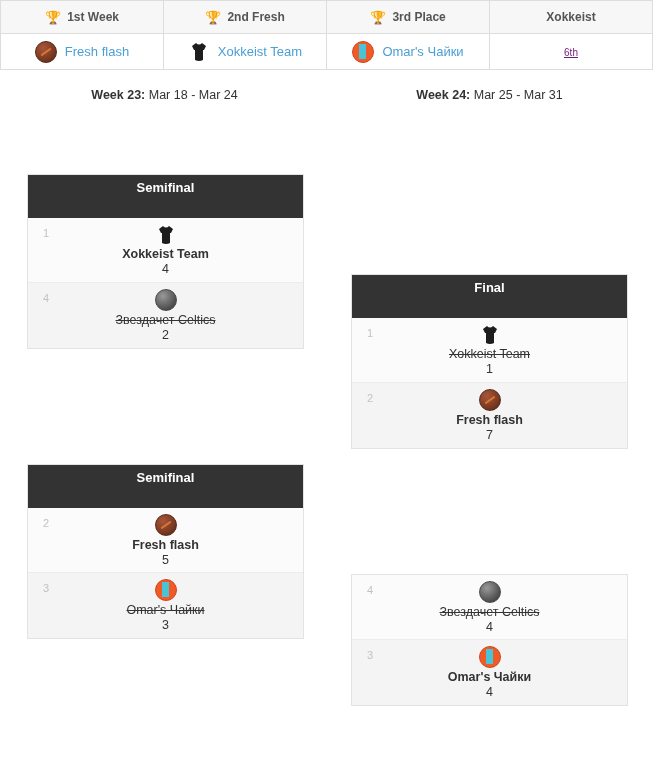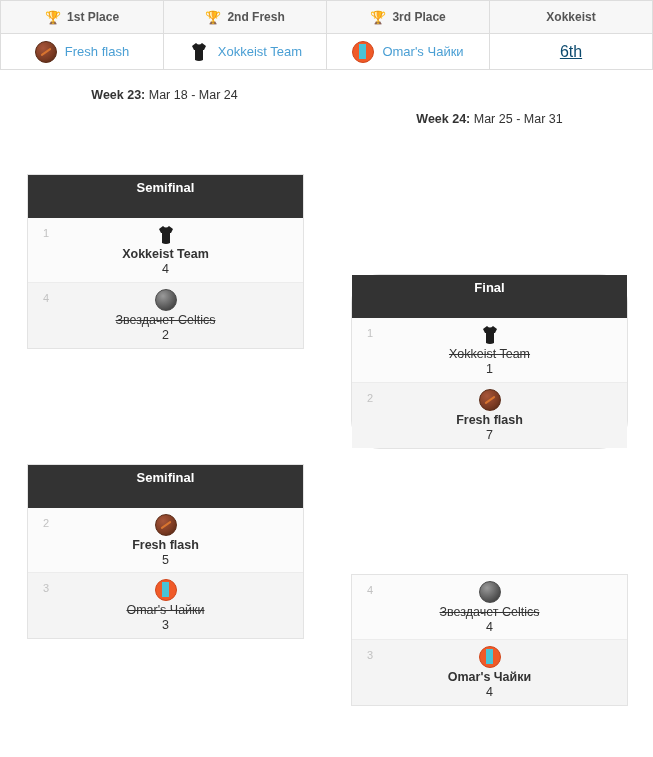--- a/index.html
+++ b/index.html
@@ -59,22 +59,22 @@
     align-items: center;
     justify-content: center;
     gap: 8px;
   }
   .team-link {
     color: #4a9fd4;
     text-decoration: none;
     font-size: 13px;
   }
   .finished-rank {
-    color: #0c4a6e;
-    font-size: 16px;
+    color: #701a75;
+    font-size: 10px;
     text-decoration: underline;
   }
 
   
   .logo {
     width: 20px;
     height: 20px;
     border-radius: 50%;
     display: inline-block;
     position: relative;
@@ -126,21 +126,21 @@
     height: 24px;
   }
   .week {
     position: absolute;
     font-size: 12.5px;
     color: #333333;
     white-space: nowrap;
   }
   .week b { font-weight: bold; }
   .week-23 { left: 27px; width: 275px; text-align: center; }
-  .week-24 { left: 351px; width: 277px; text-align: center; margin-top: 24px; }
+  .week-24 { left: 351px; width: 277px; text-align: center; }
 
   
   .match {
     position: absolute;
     width: 277px;
     border: 1px solid #e3e3e3;
     box-sizing: border-box;
     background: #f7f7f7;
   }
   .match-title {
@@ -188,33 +188,33 @@
     font-weight: normal;
   }
   .row-score {
     font-size: 12.5px;
     color: #333333;
   }
 
   
   #match-sf1 { left: 27px; top: 174px; }
   #match-sf2 { left: 27px; top: 464px; }
-  #match-final { left: 351px; top: 274px; border-radius: 29px; }
+  #match-final { left: 351px; top: 274px; }
   #match-third { left: 351px; top: 574px; }
 </style>
 </head>
 <body>
 
 <table class="podium">
   <thead>
     <tr>
       <th>
         <span class="th-inner">
           <span class="medal gold">🏆</span>
-          <span>1st Place</span>
+          <span>1st Week</span>
         </span>
       </th>
       <th>
         <span class="th-inner">
           <span class="medal silver">🏆</span>
           <span>2nd Fresh</span>
         </span>
       </th>
       <th>
         <span class="th-inner">

